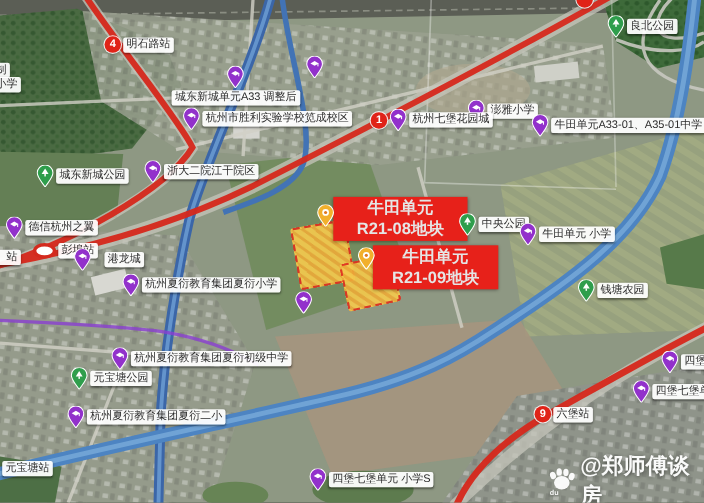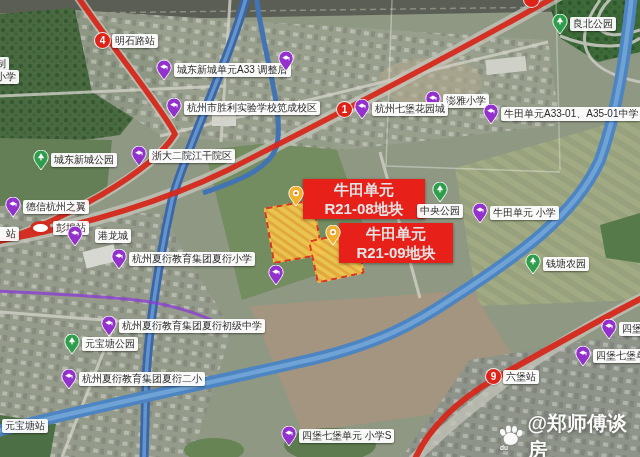--- a/index.html
+++ b/index.html
@@ -125,21 +125,21 @@
         <div>R21-08地块</div>
       </div>
       <div class="banner" style="left: 339px; top: 223px; width: 106px;">
         <div>牛田单元</div>
         <div>R21-09地块</div>
       </div>
       <div class="marker" style="left: 95px; top: 33px;">
         <span class="badge">4</span>
         <span class="lbl">明石路站</span>
       </div>
-      <div class="marker" style="left: 156px; top: 60px;">
+      <div class="marker" style="left: 156px; top: 60px; flex-direction: column;">
         <svg class="pin" width="16" height="20" viewBox="-8 -21 16 21">
           <path d="M0,0C-5,-7 -7.5,-9.5 -7.5,-13.5A7.5,7.5 0 1 1 7.5,-13.5C7.5,-9.5 5,-7 0,0Z" fill="#9231cb" stroke="#fff" stroke-width="1"></path>
           <path d="M-4,-14 L0,-16.3 L4,-14 L0,-11.7 Z" fill="#fff"></path>
           <rect x="2.7" y="-14" width="1" height="2.8" fill="#fff"></rect>
         </svg>
         <span class="lbl">城东新城单元A33 调整后</span>
       </div>
       <div class="marker" style="left: 166px; top: 98px;">
         <svg class="pin" width="16" height="20" viewBox="-8 -21 16 21">
           <path d="M0,0C-5,-7 -7.5,-9.5 -7.5,-13.5A7.5,7.5 0 1 1 7.5,-13.5C7.5,-9.5 5,-7 0,0Z" fill="#9231cb" stroke="#fff" stroke-width="1"></path>
@@ -197,21 +197,21 @@
         <span class="lbl">浙大二院江干院区</span>
       </div>
       <div class="marker" style="left: 33px; top: 150px;">
         <svg class="pin" width="16" height="20" viewBox="-8 -21 16 21">
           <path d="M0,0C-5,-7 -7.5,-9.5 -7.5,-13.5A7.5,7.5 0 1 1 7.5,-13.5C7.5,-9.5 5,-7 0,0Z" fill="#2f9e4c" stroke="#fff" stroke-width="1"></path>
           <path d="M0,-17.6 L3.3,-12.4 L-3.3,-12.4 Z" fill="#fff"></path>
           <rect x="-0.7" y="-12.4" width="1.4" height="2.3" fill="#fff"></rect>
         </svg>
         <span class="lbl">城东新城公园</span>
       </div>
-      <div class="marker" style="left: 417px; top: 182px; flex-direction: column;">
+      <div class="marker" style="left: 417px; top: 194px;">
         <svg class="pin" width="16" height="20" viewBox="-8 -21 16 21">
           <path d="M0,0C-5,-7 -7.5,-9.5 -7.5,-13.5A7.5,7.5 0 1 1 7.5,-13.5C7.5,-9.5 5,-7 0,0Z" fill="#2f9e4c" stroke="#fff" stroke-width="1"></path>
           <path d="M0,-17.6 L3.3,-12.4 L-3.3,-12.4 Z" fill="#fff"></path>
           <rect x="-0.7" y="-12.4" width="1.4" height="2.3" fill="#fff"></rect>
         </svg>
         <span class="lbl">中央公园</span>
       </div>
       <div class="marker" style="left: 472px; top: 203px;">
         <svg class="pin" width="16" height="20" viewBox="-8 -21 16 21">
           <path d="M0,0C-5,-7 -7.5,-9.5 -7.5,-13.5A7.5,7.5 0 1 1 7.5,-13.5C7.5,-9.5 5,-7 0,0Z" fill="#9231cb" stroke="#fff" stroke-width="1"></path>

